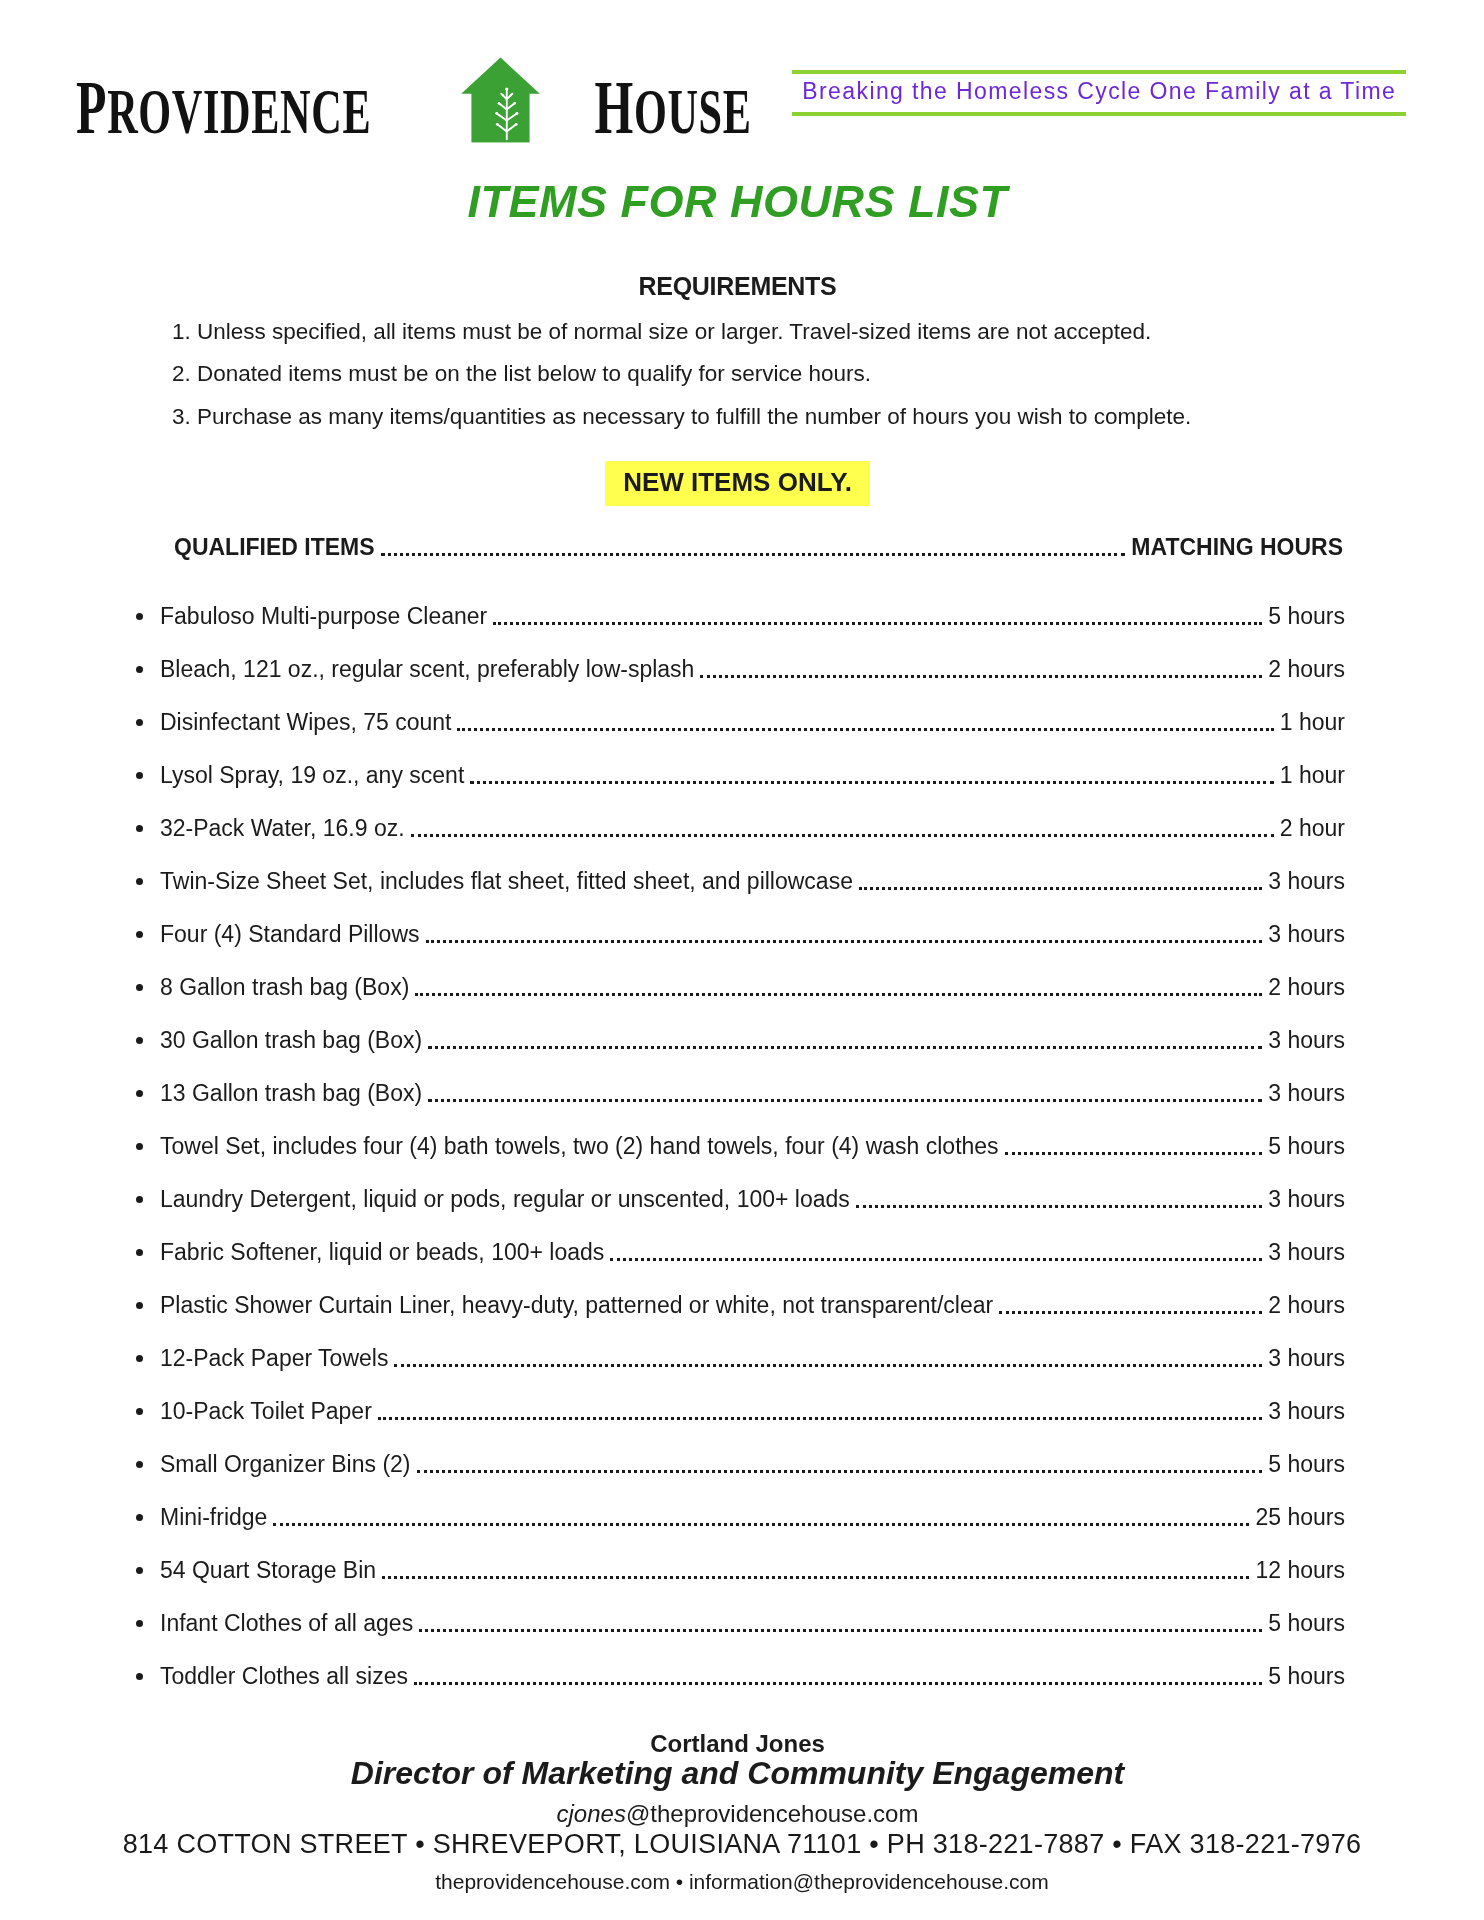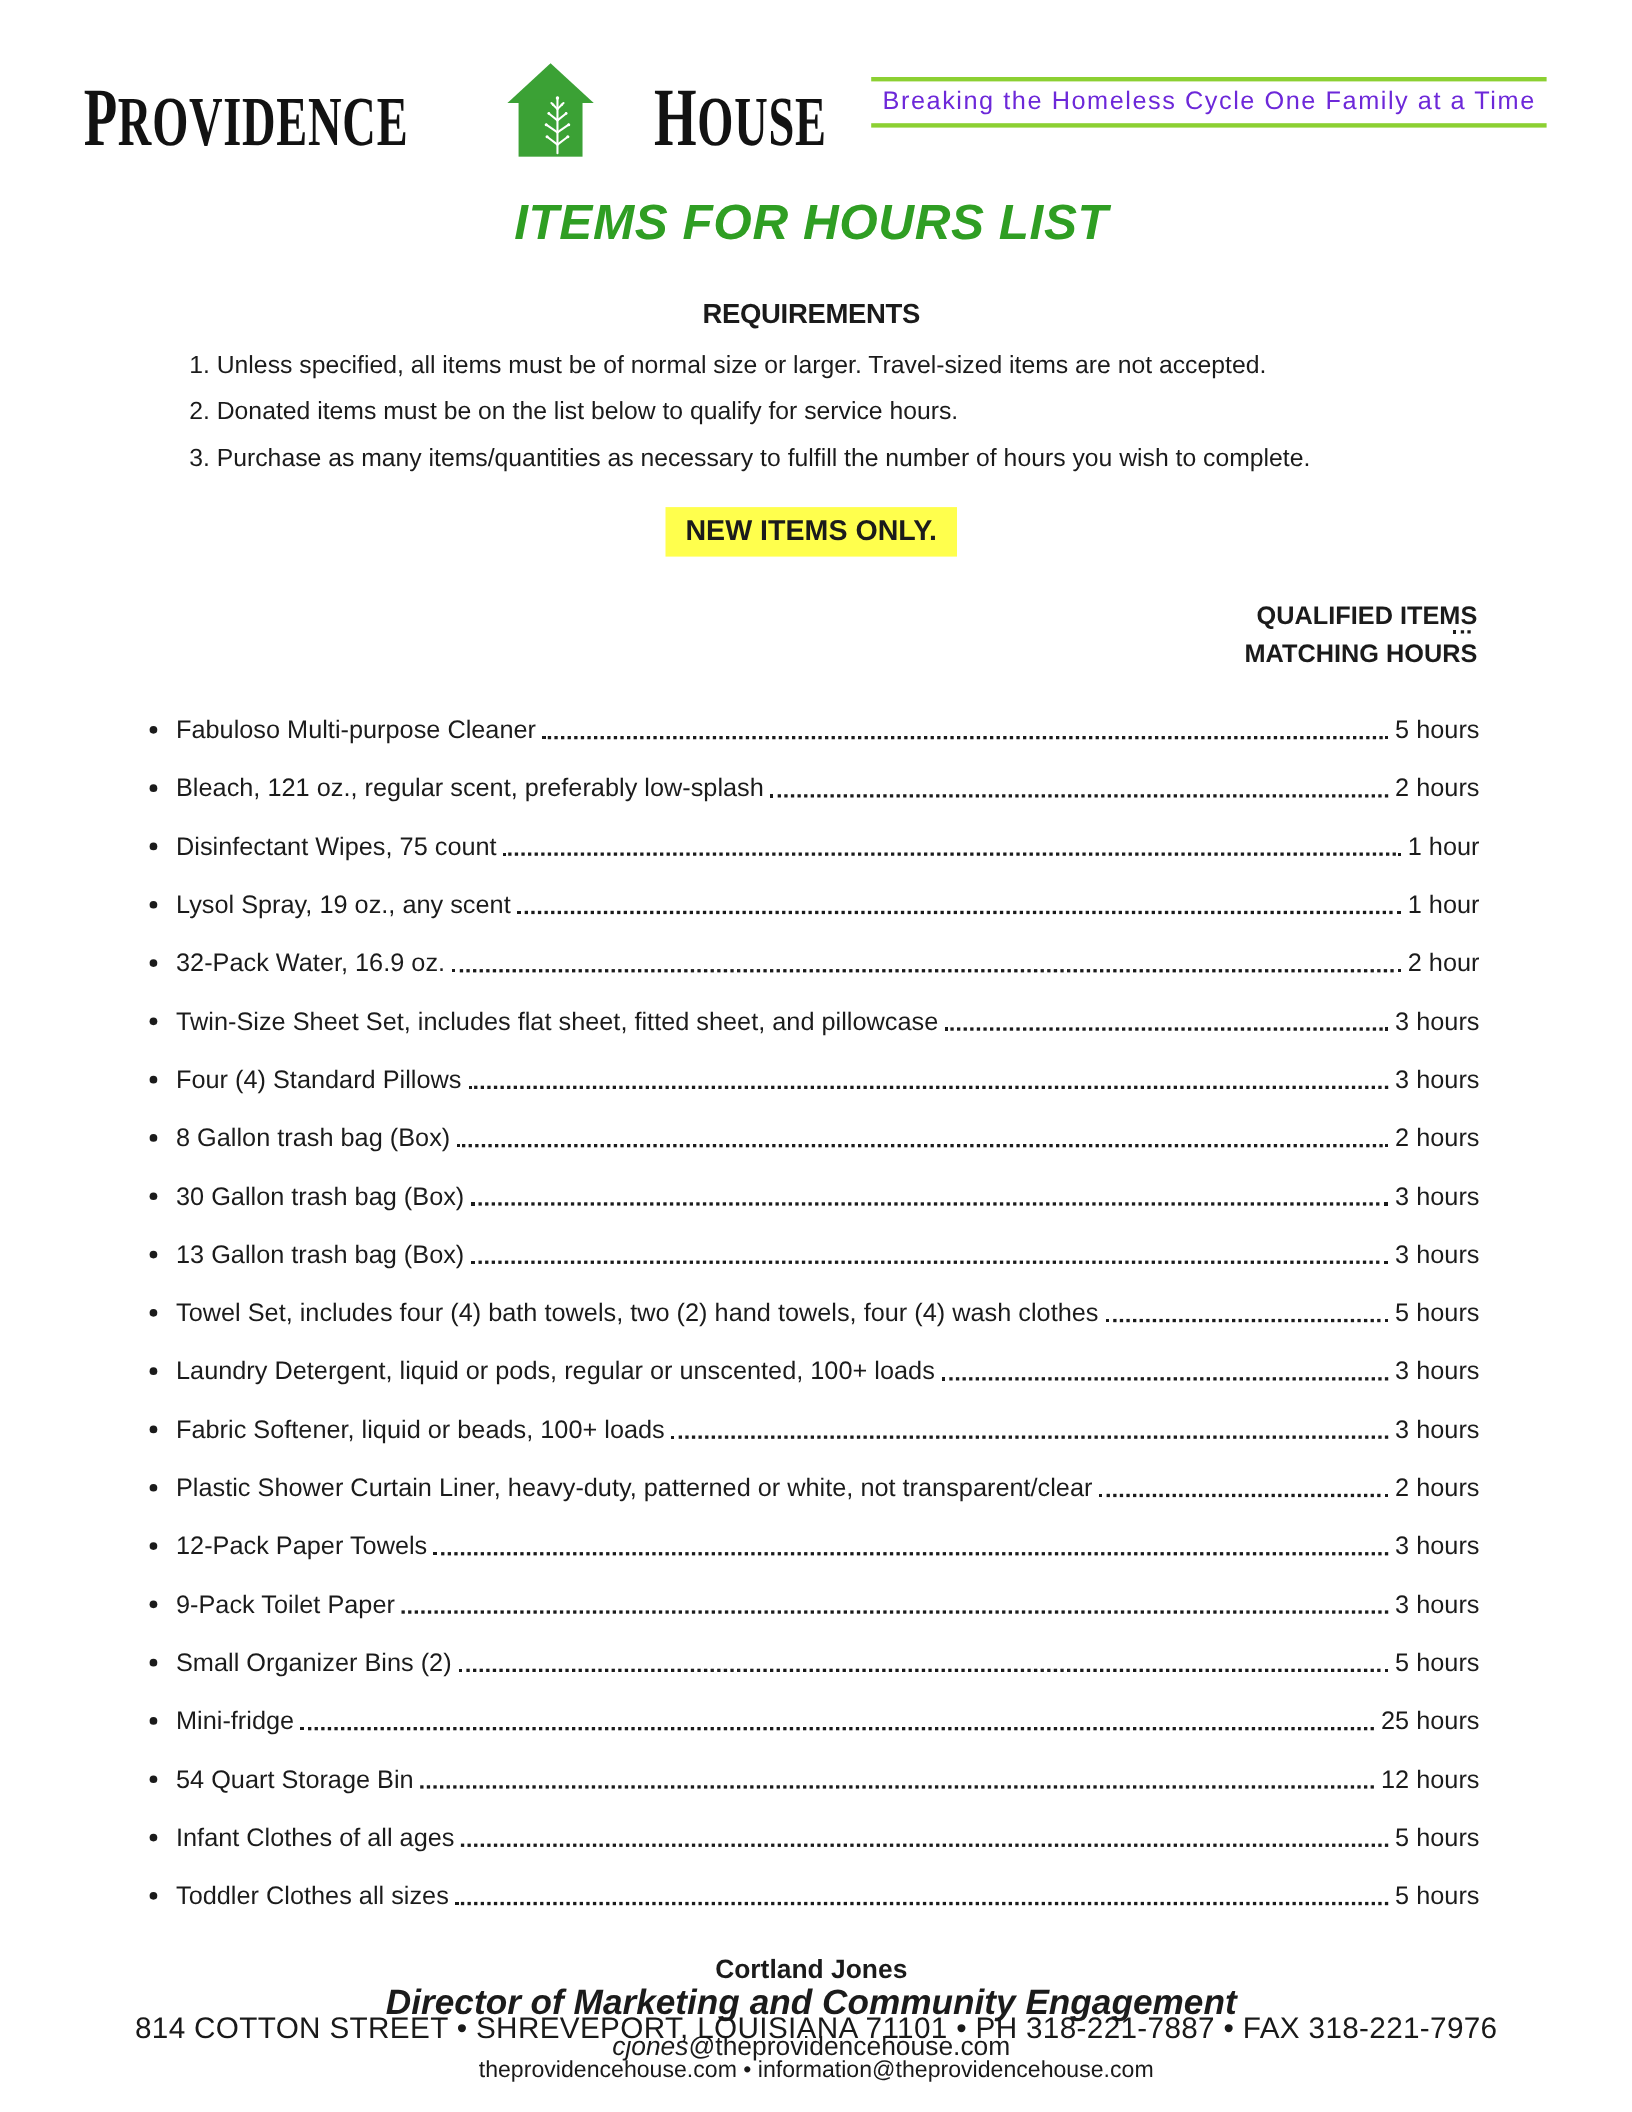--- a/index.html
+++ b/index.html
@@ -45,22 +45,21 @@
   
   .notice-wrap{text-align:center;margin-top:30px;}
   .notice{
     display:inline-block;background:var(--highlight-yellow,#FFFF4D);
     font-weight:700;font-size:26px;padding:6px 18px 8px;
   }
 
   
   .qual-row{
     display:flex;align-items:flex-end;font-weight:700;font-size:23px;
-    margin:40px 2px 0 44px;
-    flex-direction:column;
+    margin:28px 2px 0 44px;
   }
   .dots{flex:1;border-bottom:3px dotted #1b1b1b;margin:0 6px 5px 6px;min-width:16px;}
   ul.items-list{list-style:none;margin:42px 0 0 0;padding:0;}
   .item-row{
     display:flex;align-items:flex-end;font-size:23px;margin-bottom:26px;
     padding-left:30px;position:relative;
   }
   .item-row::before{
     content:"";position:absolute;left:6px;top:10px;width:7px;height:7px;
     border-radius:50%;background:#1b1b1b;
@@ -225,21 +224,21 @@
       <span class="item-hours">2 hours</span>
     </li>
 
     <li class="item-row">
       <span class="item-label">12-Pack Paper Towels</span>
       <span class="dots"></span>
       <span class="item-hours">3 hours</span>
     </li>
 
     <li class="item-row">
-      <span class="item-label">9-Pack Toilet Paper</span>
+      <span class="item-label">10-Pack Toilet Paper</span>
       <span class="dots"></span>
       <span class="item-hours">3 hours</span>
     </li>
 
     <li class="item-row">
       <span class="item-label">Small Organizer Bins (2)</span>
       <span class="dots"></span>
       <span class="item-hours">5 hours</span>
     </li>
 

